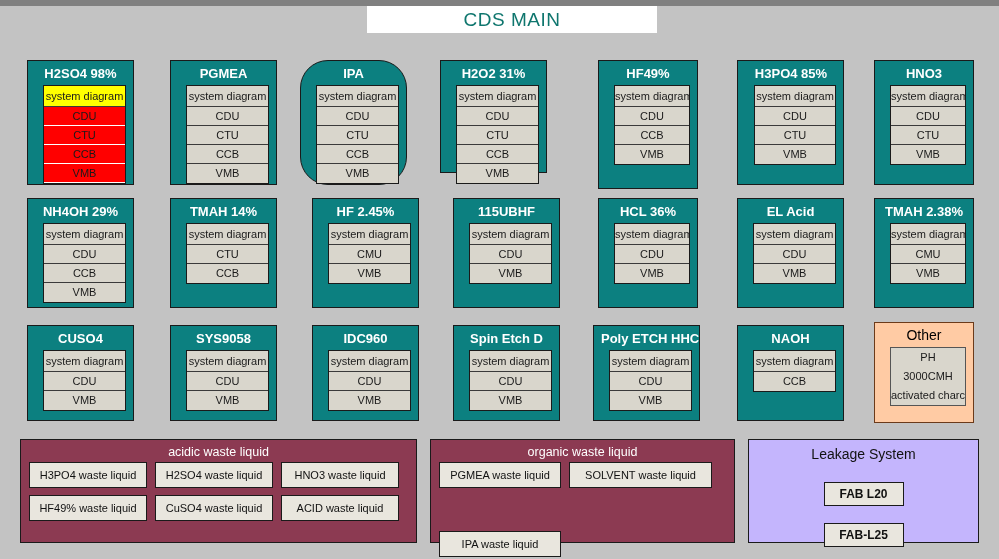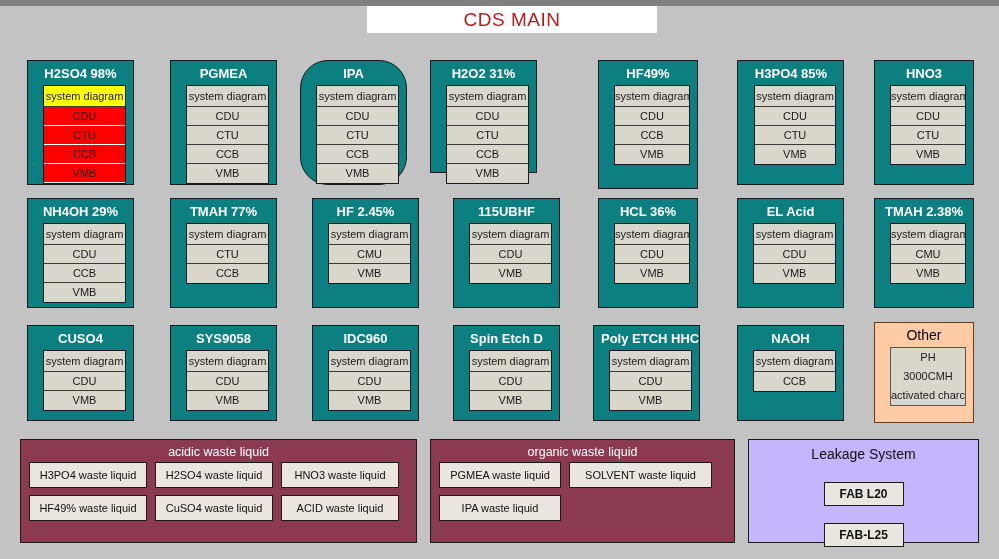--- a/index.html
+++ b/index.html
@@ -21,21 +21,21 @@
     background: #808080;
   }
   #title-bar {
     position: absolute;
     left: 367px; top: 6px;
     width: 290px; height: 27px;
     background: #ffffff;
     display: flex;
     align-items: center;
     justify-content: center;
-    color: #b91c1c;
+    color: #0f766e;
     font-size: 19px;
     letter-spacing: 0.5px;
   }
 
   
   #cards {
     position: absolute;
     left: 0; top: 0;
     width: 999px; height: 430px;
   }
@@ -191,21 +191,21 @@
     <div class="card" style="left: 300px; top: 60px; width: 107px; height: 125px; border-radius: 28px;">
       <div class="card-title">IPA</div>
       <div class="btn-stack">
         <div class="btn tall">system diagram</div>
         <div class="btn">CDU</div>
         <div class="btn">CTU</div>
         <div class="btn">CCB</div>
         <div class="btn">VMB</div>
       </div>
     </div>
-    <div class="card" style="left: 430px; top: 60px; width: 107px; height: 113px;">
+    <div class="card" style="left: 440px; top: 60px; width: 107px; height: 113px;">
       <div class="card-title">H2O2 31%</div>
       <div class="btn-stack">
         <div class="btn tall">system diagram</div>
         <div class="btn">CDU</div>
         <div class="btn">CTU</div>
         <div class="btn">CCB</div>
         <div class="btn">VMB</div>
       </div>
     </div>
     <div class="card" style="left: 598px; top: 60px; width: 100px; height: 129px;">
@@ -238,21 +238,21 @@
     <div class="card" style="left: 27px; top: 198px; width: 107px; height: 110px;">
       <div class="card-title">NH4OH 29%</div>
       <div class="btn-stack">
         <div class="btn tall">system diagram</div>
         <div class="btn">CDU</div>
         <div class="btn">CCB</div>
         <div class="btn">VMB</div>
       </div>
     </div>
     <div class="card" style="left: 170px; top: 198px; width: 107px; height: 110px;">
-      <div class="card-title">TMAH 77%</div>
+      <div class="card-title">TMAH 14%</div>
       <div class="btn-stack">
         <div class="btn tall">system diagram</div>
         <div class="btn">CTU</div>
         <div class="btn">CCB</div>
       </div>
     </div>
     <div class="card" style="left: 312px; top: 198px; width: 107px; height: 110px;">
       <div class="card-title">HF 2.45%</div>
       <div class="btn-stack">
         <div class="btn tall">system diagram</div>
@@ -359,21 +359,21 @@
         <div class="waste-btn" style="width: 118px;">HF49%  waste liquid</div>
         <div class="waste-btn" style="width: 118px;">CuSO4 waste liquid</div>
         <div class="waste-btn" style="width: 118px;">ACID  waste liquid</div>
       </div>
     </div>
     <div class="waste-panel" style="left: 430px; top: 439px; width: 305px; height: 104px;">
       <div class="waste-title">organic waste liquid</div>
       <div class="waste-grid">
         <div class="waste-btn" style="width: 122px;">PGMEA waste liquid</div>
         <div class="waste-btn" style="width: 143px;">SOLVENT waste liquid</div>
-        <div class="waste-btn" style="width: 122px;">IPA waste liquid</div>
+        <div class="waste-btn" style="width: 122px; margin-top: 36px;">IPA waste liquid</div>
       </div>
     </div>
     <div id="leakage-panel" style="left: 748px; top: 439px; width: 231px; height: 104px;">
       <div id="leakage-title">Leakage System</div>
       <div class="leak-btn">FAB  L20</div>
       <div class="leak-btn">FAB-L25</div>
     </div>
   </div>
 
 </body></html>

